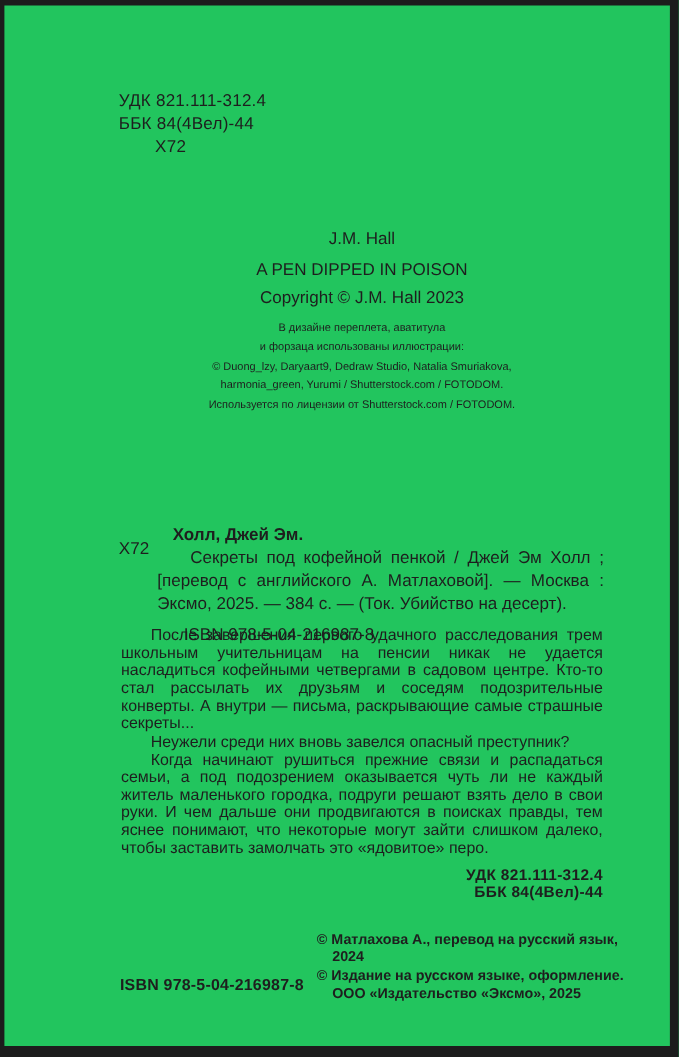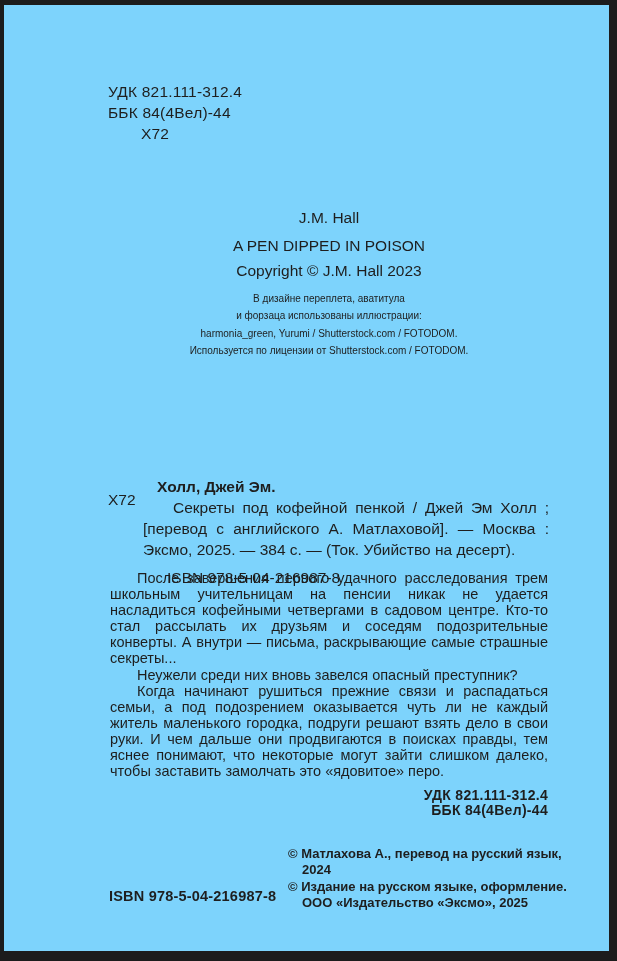--- a/index.html
+++ b/index.html
@@ -11,21 +11,21 @@
     width: 617px;
     height: 961px;
     font-family: "Liberation Sans", sans-serif;
     color: #1e1e1e;
   }
   .page {
     position: relative;
     box-sizing: border-box;
     width: 617px;
     height: 961px;
-    background: #7dd3fc;
+    background: #22c55e;
     border-style: solid;
     border-color: #1c1c1c;
     border-width: 5px 8px 10px 4px;
     overflow: hidden;
   }
   .abs { position: absolute; }
 
   
   .top-codes {
     left: 104px; top: 76px;
@@ -134,20 +134,21 @@
 
   <div class="abs title-block">
     <div class="t-line1">J.M. Hall</div>
     <div class="t-line2">A PEN DIPPED IN POISON</div>
     <div>Copyright © J.M. Hall 2023</div>
   </div>
 
   <div class="abs credits-block">
     <div>В дизайне переплета, аватитула</div>
     <div>и форзаца использованы иллюстрации:</div>
+    <div>© Duong_lzy, Daryaart9, Dedraw Studio, Natalia Smuriakova,</div>
     <div>harmonia_green, Yurumi / Shutterstock.com / FOTODOM.</div>
     <div>Используется по лицензии от Shutterstock.com / FOTODOM.</div>
   </div>
 
   <div class="abs biblio-index">Х72</div>
 
   <div class="abs biblio-block">
     <div class="biblio-header">Холл, Джей Эм.</div>
     <div class="biblio-desc">Секреты под кофейной пенкой / Джей Эм Холл ; [перевод с английского А. Матлаховой]. — Москва : Эксмо, 2025. — 384 с. — (Ток. Убийство на десерт).</div>
     <div class="biblio-isbn">ISBN 978-5-04-216987-8</div>

